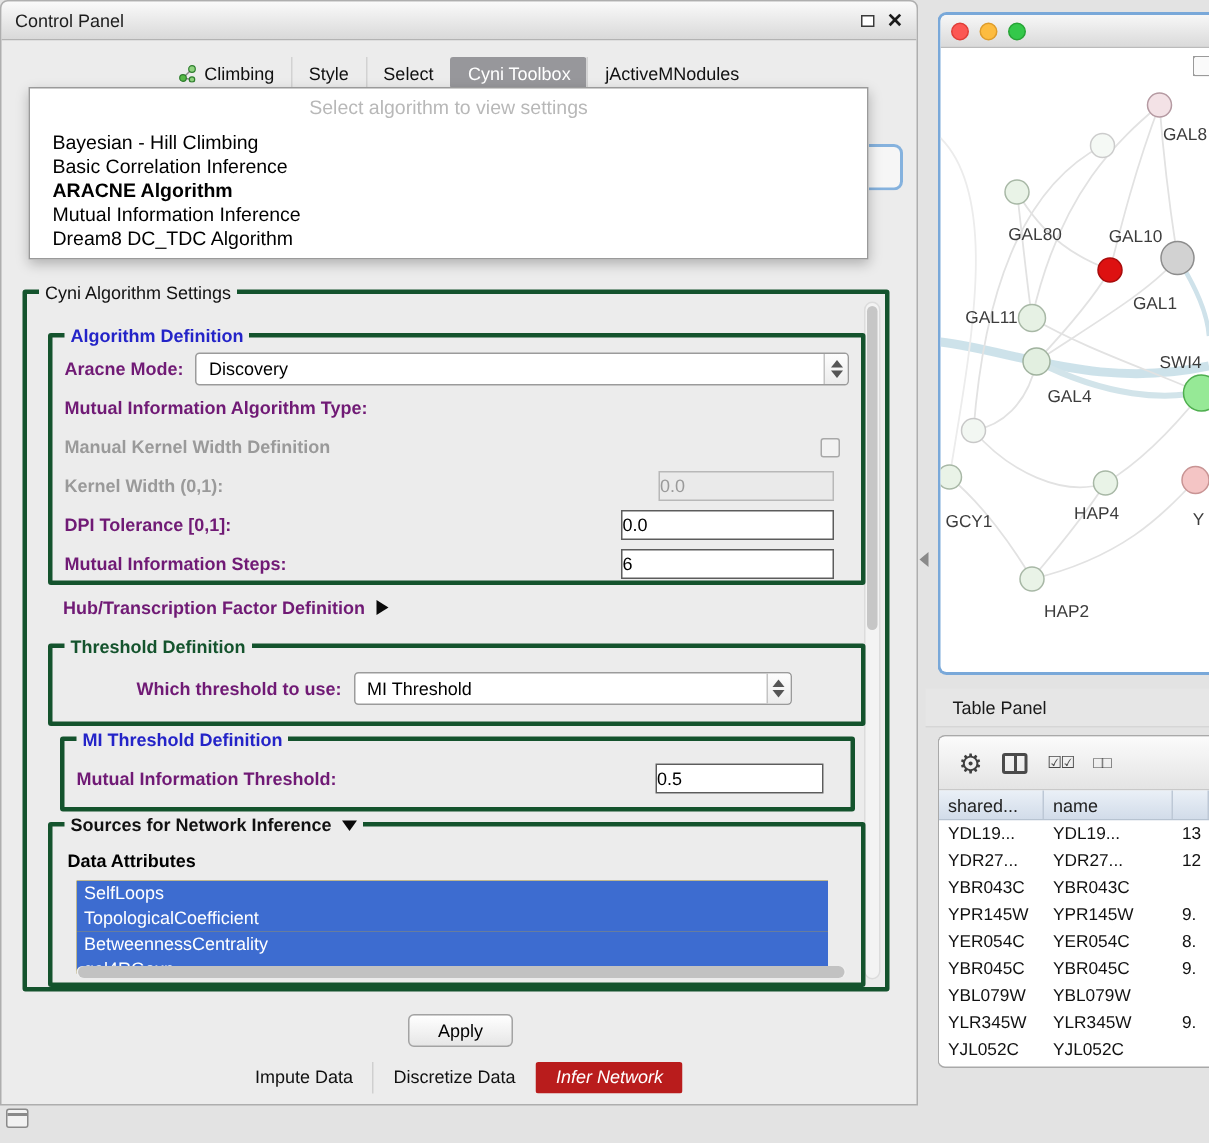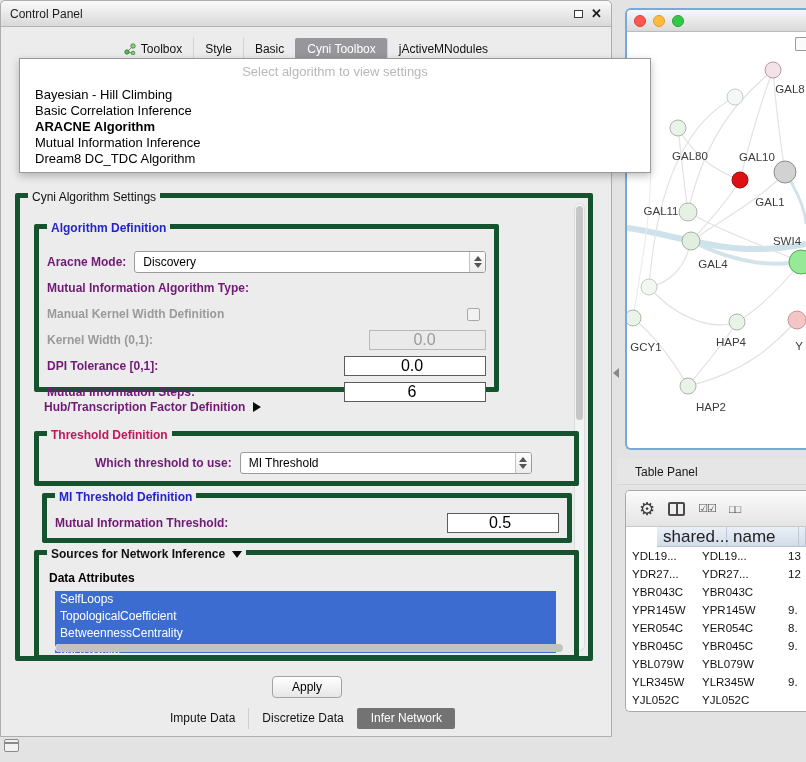--- a/index.html
+++ b/index.html
@@ -18,64 +18,64 @@
   .close-btn { font-size: 13px; font-weight: bold; color: #1a1a1a; line-height: 1; cursor: default; }
 
   
   .tabbar { position: absolute; top: 37px; left: 0; right: 0; display: flex; justify-content: center; }
   .tab { display: flex; align-items: center; gap: 5px; padding: 3px 11px; font-size: 12px; color: #111;
     border-left: 1px solid #d2d2d2; height: 21px; }
   .tab:first-child { border-left: none; }
   .tab.active { background: #97979b; color: #fff; border-radius: 2px; border-left-color: transparent; }
 
   
-  .algo-popup { position: absolute; left: 18px; top: 57px; width: 632px; background: #fff;
+  .algo-popup { position: absolute; left: 18px; top: 57px; width: 560px; background: #fff;
     border: 1px solid #9a9a9a; box-shadow: 0 3px 8px rgba(0,0,0,.25); padding: 4px 0 5px 0; z-index: 20; }
   .popup-placeholder { height: 17px; line-height: 17px; text-align: center; color: #b8b8b8;
     font-size: 13px; margin-bottom: 7px; }
   .popup-item { height: 16px; line-height: 16px; padding-left: 15px; font-size: 13px; color: #000; }
   .popup-item.selected { font-weight: bold; }
 
   
   .combo-fragment { position: absolute; left: 578px; top: 95px; width: 23px; height: 31px;
     background: #f6f6f6; border: 2px solid #85b2de; border-left: none; border-radius: 0 6px 6px 0; z-index: 5; }
 
   
-  .groupbox { position: absolute; border: 5px solid #14532d; border-radius: 2px; background: #ececec; }
+  .groupbox { position: absolute; border: 3px solid #14532d; border-radius: 2px; background: #ececec; }
   .group-title { position: absolute; top: -8px; left: 8px; background: #ececec; padding: 0 4px;
     font-size: 12px; color: #111; white-space: nowrap; }
   .group-title.blue { color: #2424c8; font-weight: bold; }
-  .group-title.green { color: #be185d; font-weight: bold; }
+  .group-title.green { color: #14532d; font-weight: bold; }
 
   .settings-box { left: 14px; top: 192px; width: 578px; height: 468px; }
 
   .v-scrollbar { position: absolute; right: 3px; top: 5px; bottom: 5px; width: 11px;
     background: #f3f3f3; border: 1px solid #dcdcdc; border-radius: 6px; }
   .v-scrollbar .thumb { position: absolute; left: 1px; right: 1px; top: 2px; height: 48%;
     background: #c6c6c6; border-radius: 5px; }
 
-  .algo-def { left: 14px; top: 26px; width: 465px; height: 168px; padding-top: 20px; }
+  .algo-def { left: 14px; top: 26px; width: 545px; height: 168px; padding-top: 8px; }
   .form-row { display: flex; align-items: center; height: 26px; padding: 0 8px; }
   .form-label { font-size: 12px; font-weight: bold; color: #701a75; white-space: nowrap; }
   .form-label.disabled { color: #9a9a9a; }
   .spacer { flex: 1; }
 
   .combo { flex: 1; margin-left: 8px; height: 22px; background: #fff; border: 1px solid #9b9b9b;
     border-radius: 3px; display: flex; align-items: center; font-size: 12px; color: #000; overflow: hidden; }
   .combo-text { padding-left: 8px; flex: 1; }
   .combo-stepper { width: 16px; align-self: stretch; border-left: 1px solid #c4c4c4;
     display: flex; flex-direction: column; align-items: center; justify-content: center; gap: 2px;
     background: linear-gradient(#fdfdfd, #ececec); }
   .tri-up { width: 0; height: 0; border-left: 4px solid transparent; border-right: 4px solid transparent; border-bottom: 5px solid #555; }
   .tri-dn { width: 0; height: 0; border-left: 4px solid transparent; border-right: 4px solid transparent; border-top: 5px solid #555; }
 
   .checkbox { width: 13px; height: 13px; border: 1px solid #a8a8a8; background: #f2f2f2; border-radius: 2px; margin-right: 6px; }
 
-  .field { height: 20px; font-size: 16px; text-align: center; padding-right: 6px;
-    border: 1px solid #5c5c5c; background: #fff; color: #000; margin-right: 0;
+  .field { height: 20px; font-size: 12px; text-align: left; padding-right: 6px;
+    border: 1px solid #5c5c5c; background: #fff; color: #000; margin-right: 10px;
     font-family: "Liberation Sans", sans-serif; }
   .field.disabled { border: 1px solid #b8b8b8; background: #eaeaea; color: #9a9a9a; }
   .w142 { width: 142px; } .w117 { width: 117px; } .w112 { width: 112px; }
 
   .hub-row { position: absolute; left: 24px; top: 202px; display: flex; align-items: center; }
   .tri-right { width: 0; height: 0; border-top: 5px solid transparent; border-bottom: 5px solid transparent;
     border-left: 8px solid #0a0a0a; margin-left: 8px; }
   .tri-down { width: 0; height: 0; border-left: 5px solid transparent; border-right: 5px solid transparent;
     border-top: 7px solid #0a0a0a; margin-left: 7px; display: inline-block; }
 
@@ -95,21 +95,21 @@
     background: #f0f0f0; border-radius: 4px; }
   .h-scrollbar .thumb { position: absolute; top: 0; bottom: 0; left: 1px; right: 1px; background: #c2c2c2; border-radius: 4px; }
 
   .apply-btn { position: absolute; left: 271px; top: 675px; width: 70px; height: 22px;
     background: linear-gradient(#ffffff, #e6e6e6); border: 1px solid #a3a3a3; border-radius: 4px;
     font-size: 12px; color: #000; font-family: "Liberation Sans", sans-serif; }
 
   .bottom-tabbar { position: absolute; top: 707px; left: 0; right: 0; display: flex; justify-content: center; }
   .btab { padding: 3px 13px; font-size: 12px; color: #111; border-left: 1px solid #cfcfcf; height: 21px; }
   .btab:first-child { border-left: none; }
-  .btab.active { background: #737373; color: #fff; border-radius: 2px; border-left-color: transparent; }
+  .btab.active { background: #b91c1c; color: #fff; border-radius: 2px; border-left-color: transparent; font-style: italic; }
 
   
   .splitter-arrow { position: absolute; left: 613px; top: 368px; width: 0; height: 0;
     border-top: 5px solid transparent; border-bottom: 5px solid transparent; border-right: 6px solid #8a8a8a; }
 
   
   .network-window { position: absolute; left: 625px; top: 8px; width: 181px; height: 442px;
     background: #fff; border: 2px solid #79a8d9; border-right: none; border-radius: 6px 0 0 6px; overflow: hidden; }
   .net-titlebar { height: 22px; background: linear-gradient(#f7f7f7, #dadada); border-bottom: 1px solid #bbb;
     display: flex; align-items: center; padding-left: 7px; gap: 7px; }
@@ -128,21 +128,21 @@
     font-size: 12px; color: #1a1a1a; border-bottom: 1px solid #d6d6d6; }
   .table-window { position: absolute; left: 625px; top: 490px; width: 181px; height: 222px;
     background: #fff; border: 1px solid #a9a9a9; border-right: none; border-radius: 5px 0 0 5px; overflow: hidden; }
   .table-toolbar { height: 36px; background: linear-gradient(#fbfbfb, #e4e4e4); border-bottom: 1px solid #c9c9c9;
     display: flex; align-items: center; gap: 13px; padding-left: 13px; }
   .gear { font-size: 18px; color: #3f3f3f; line-height: 1; }
   .cols-icon { width: 17px; height: 14px; border: 2px solid #4a4a4a; border-radius: 2px;
     background: linear-gradient(90deg, transparent 6px, #4a4a4a 6px, #4a4a4a 8px, transparent 8px); }
   .cb-pair { font-size: 11px; color: #4a4a4a; letter-spacing: -1px; }
   .tbl-header { height: 20px; display: flex; background: linear-gradient(#eaf0f7, #d2dce9);
-    border-bottom: 1px solid #b7c3d1; font-size: 17px; color: #222; margin-left: 31px; }
+    border-bottom: 1px solid #b7c3d1; font-size: 12px; color: #222; }
   .tbl-header .cell { border-right: 1px solid #bdc8d6; display: flex; align-items: center; padding-left: 6px; }
   .tbl-row { height: 18px; display: flex; font-size: 11.5px; color: #111; background: #fff; }
   .tbl-row .cell { display: flex; align-items: center; padding-left: 6px; overflow: hidden; white-space: nowrap; }
   .c1 { width: 70px; } .c2 { width: 86px; } .c3 { flex: 1; }
 
   
   .mini-panel-icon { position: absolute; left: 4px; top: 739px; width: 15px; height: 13px;
     border: 1.5px solid #8a8a8a; background: #f2f2f2; border-radius: 2px; }
   .mini-panel-icon::after { content: ""; position: absolute; left: 0; right: 0; top: 2px; height: 1.5px; background: #8a8a8a; }
 </style>
@@ -162,27 +162,27 @@
 
     <div class="tabbar">
       <div class="tab">
         <svg width="12" height="12" viewBox="0 0 12 12">
           <line x1="3" y1="9" x2="9" y2="3" stroke="#888" stroke-width="1"></line>
           <line x1="3" y1="9" x2="9" y2="10" stroke="#888" stroke-width="1"></line>
           <circle cx="3" cy="9" r="2.2" fill="#57b947" stroke="#2e7d2e" stroke-width="0.8"></circle>
           <circle cx="9" cy="3" r="2.2" fill="#8fd37f" stroke="#2e7d2e" stroke-width="0.8"></circle>
           <circle cx="9" cy="10" r="1.8" fill="#8fd37f" stroke="#2e7d2e" stroke-width="0.8"></circle>
         </svg>
-        <span>Toolbox</span>
+        <span>Climbing</span>
       </div>
       <div class="tab">
         <span>Style</span>
       </div>
       <div class="tab">
-        <span>Basic</span>
+        <span>Select</span>
       </div>
       <div class="tab active">
         <span>Cyni Toolbox</span>
       </div>
       <div class="tab">
         <span>jActiveMNodules</span>
       </div>
     </div>
 
     <div class="combo-fragment"></div>

